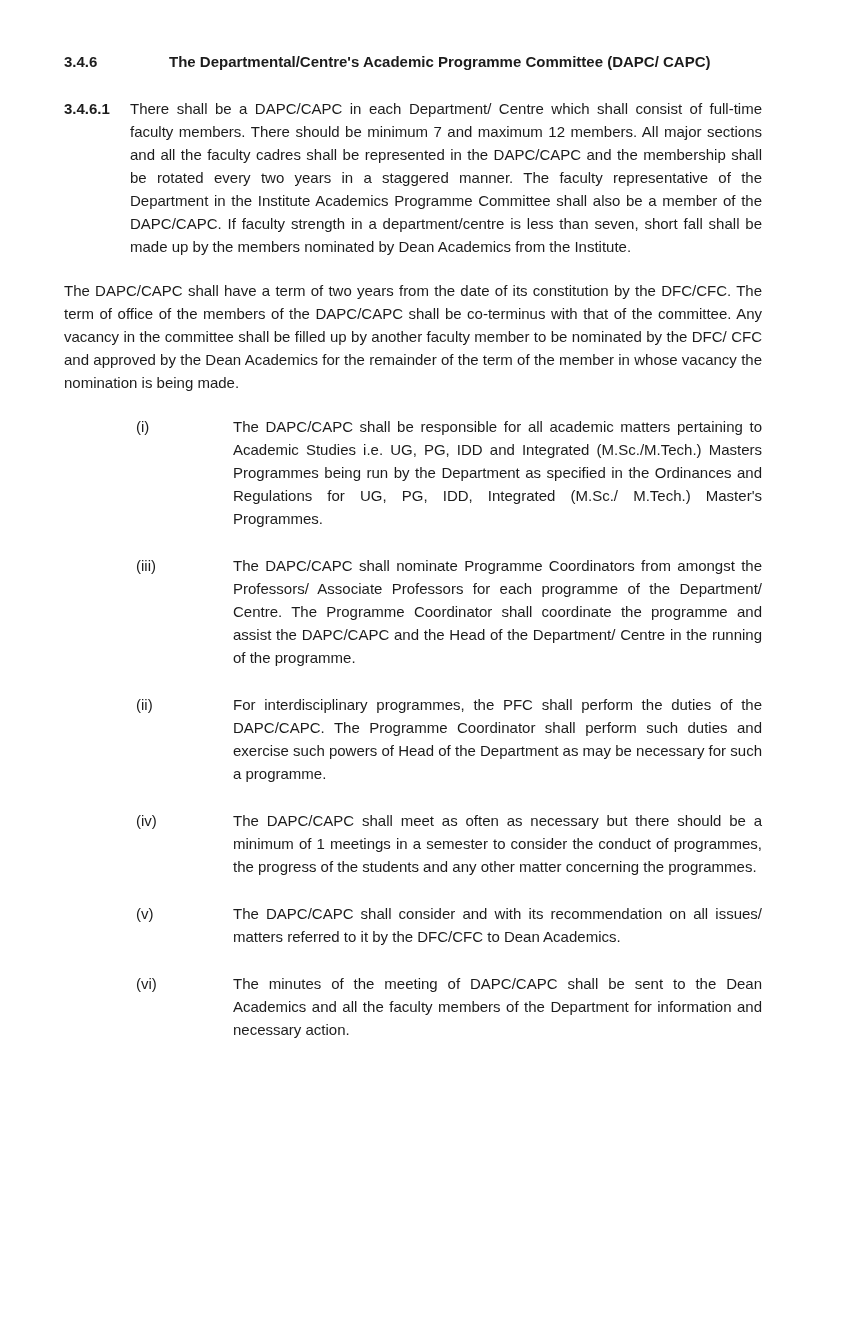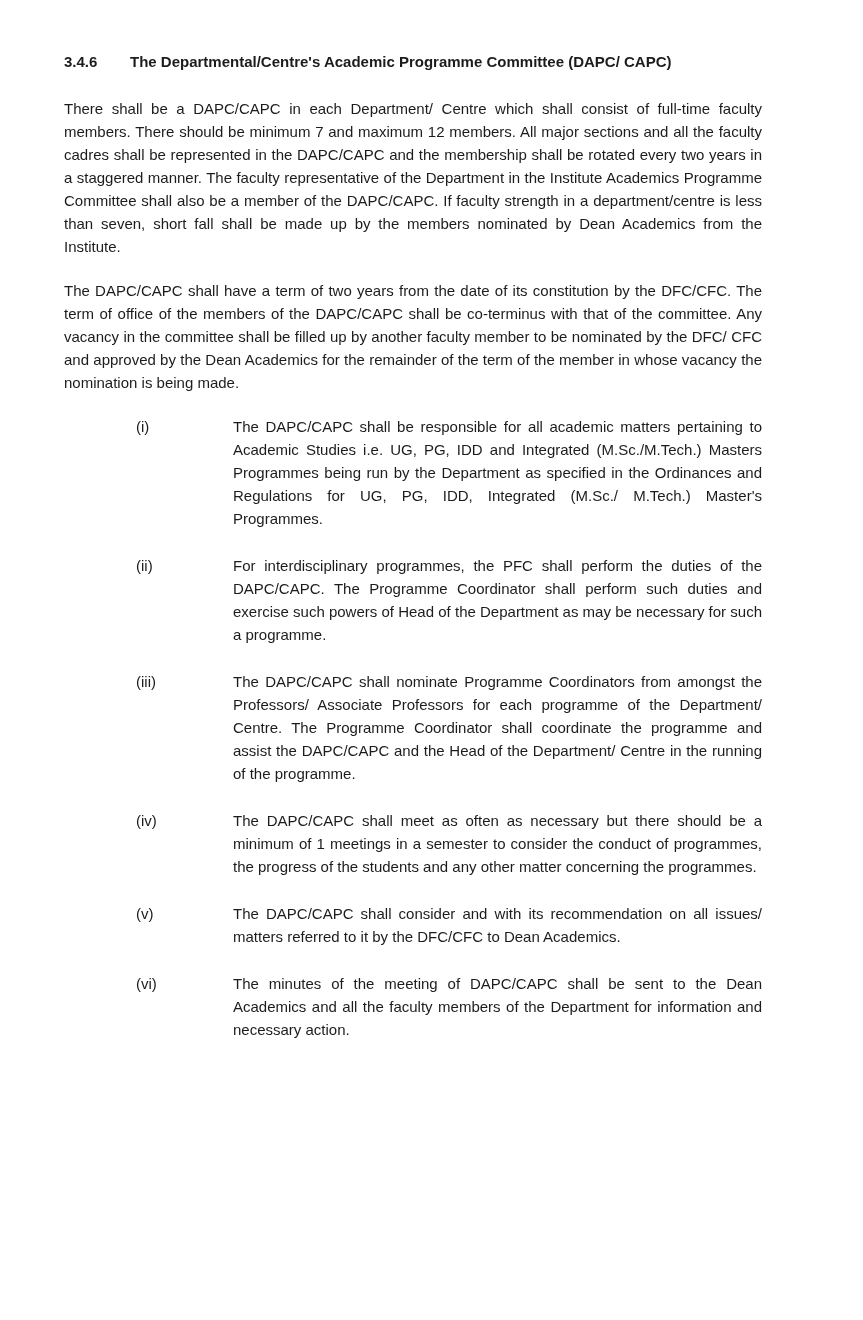--- a/index.html
+++ b/index.html
@@ -27,20 +27,21 @@
     flex: 0 0 66px;
     width: 66px;
     font-weight: bold;
   }
   .body {
     flex: 1;
     text-align: justify;
   }
   .heading-text {
     font-weight: bold;
+    margin-left: 39px;
   }
   .heading-row {
     margin-bottom: 24px;
   }
   .items {
     margin-left: 66px;
   }
   .item {
     display: flex;
     margin-bottom: 24px;
@@ -61,44 +62,45 @@
 <body>
 
 <div class="page">
 
   <div class="clause heading-row">
     <span class="num">3.4.6</span>
     <div class="body heading-text">The Departmental/Centre's Academic Programme Committee (DAPC/ CAPC)</div>
   </div>
 
   <div class="clause">
+    <span class="num">3.4.6.1</span>
     <div class="body">There shall be a DAPC/CAPC in each Department/ Centre which shall consist of full-time faculty members. There should be minimum 7 and maximum 12 members. All major sections and all the faculty cadres shall be represented in the DAPC/CAPC and the membership shall be rotated every two years in a staggered manner. The faculty representative of the Department in the Institute Academics Programme Committee shall also be a member of the DAPC/CAPC. If faculty strength in a department/centre is less than seven, short fall shall be made up by the members nominated by Dean Academics from the Institute.</div>
   </div>
 
 
   <div class="clause">
     <div class="body">The DAPC/CAPC shall have a term of two years from the date of its constitution by the DFC/CFC. The term of office of the members of the DAPC/CAPC shall be co-terminus with that of the committee. Any vacancy in the committee shall be filled up by another faculty member to be nominated by the DFC/ CFC and approved by the Dean Academics for the remainder of the term of the member in whose vacancy the nomination is being made.</div>
   </div>
 
 
   <div class="items">
 
     <div class="item">
       <span class="marker">(i)</span>
       <div class="item-text">The DAPC/CAPC shall be responsible for all academic matters pertaining to Academic Studies i.e. UG, PG, IDD and Integrated (M.Sc./M.Tech.) Masters Programmes being run by the Department as specified in the Ordinances and Regulations for UG, PG, IDD, Integrated (M.Sc./ M.Tech.) Master's Programmes.</div>
     </div>
 
     <div class="item">
-      <span class="marker">(ii)</span>
-      <div class="item-text">For interdisciplinary programmes, the PFC shall perform the duties of the DAPC/CAPC. The Programme Coordinator shall perform such duties and exercise such powers of Head of the Department as may be necessary for such a programme.</div>
+      <span class="marker">(iii)</span>
+      <div class="item-text">The DAPC/CAPC shall nominate Programme Coordinators from amongst the Professors/ Associate Professors for each programme of the Department/ Centre. The Programme Coordinator shall coordinate the programme and assist the DAPC/CAPC and the Head of the Department/ Centre in the running of the programme.</div>
     </div>
 
     <div class="item">
-      <span class="marker">(iii)</span>
-      <div class="item-text">The DAPC/CAPC shall nominate Programme Coordinators from amongst the Professors/ Associate Professors for each programme of the Department/ Centre. The Programme Coordinator shall coordinate the programme and assist the DAPC/CAPC and the Head of the Department/ Centre in the running of the programme.</div>
+      <span class="marker">(ii)</span>
+      <div class="item-text">For interdisciplinary programmes, the PFC shall perform the duties of the DAPC/CAPC. The Programme Coordinator shall perform such duties and exercise such powers of Head of the Department as may be necessary for such a programme.</div>
     </div>
 
     <div class="item">
       <span class="marker">(iv)</span>
       <div class="item-text">The DAPC/CAPC shall meet as often as necessary but there should be a minimum of 1 meetings in a semester to consider the conduct of programmes, the progress of the students and any other matter concerning the programmes.</div>
     </div>
 
     <div class="item">
       <span class="marker">(v)</span>
       <div class="item-text">The DAPC/CAPC shall consider and with its recommendation on all issues/ matters referred to it by the DFC/CFC to Dean Academics.</div>

